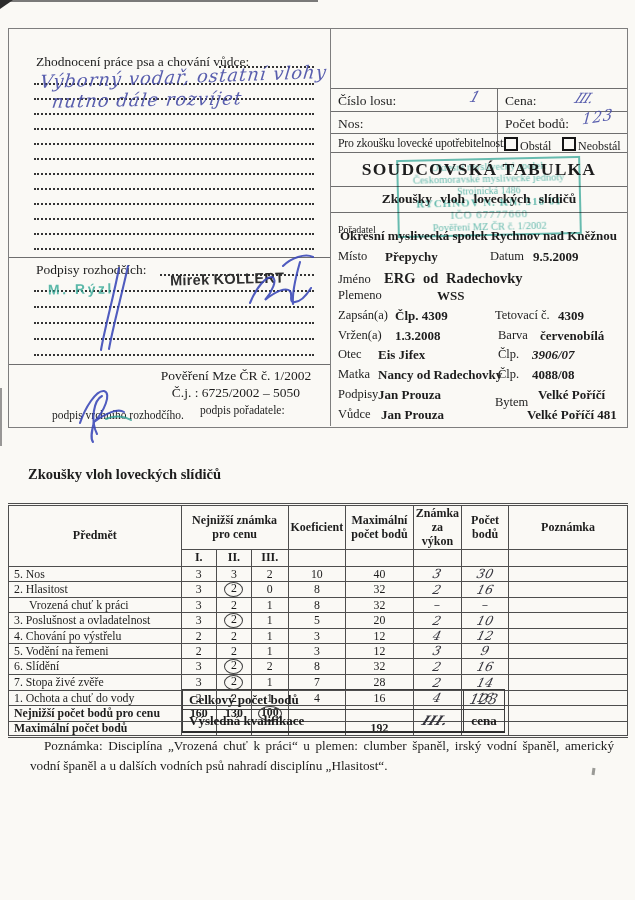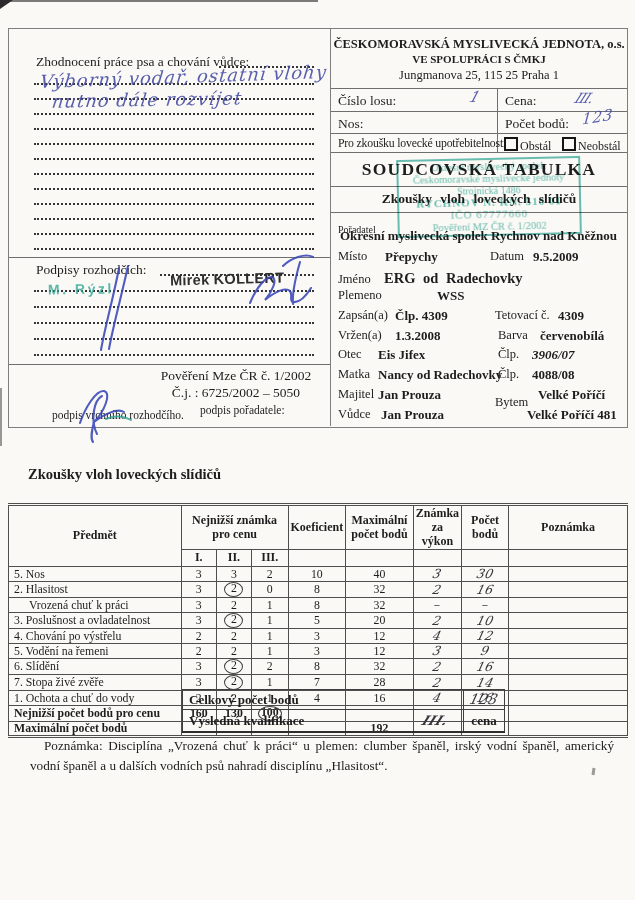--- a/index.html
+++ b/index.html
@@ -141,25 +141,20 @@
   <div class="abs hline" style="left:9px;top:364px;width:321px;"></div>
 
   <div class="abs auth">
     <div>Pověření Mze ČR č. 1/2002</div>
     <div>Č.j. : 6725/2002 – 5050</div>
   </div>
 
   <div class="abs small-lbl" style="left:52px;top:409px;">podpis vrchního rozhodčího.</div>
   <div class="abs small-lbl" style="left:200px;top:404px;">podpis pořadatele:</div>
 
-  <div class="abs org-head">
-    <div class="org-1">ČESKOMORAVSKÁ MYSLIVECKÁ JEDNOTA, o.s.</div>
-    <div class="org-2">VE SPOLUPRÁCI S ČMKJ</div>
-    <div class="org-3">Jungmanova 25, 115 25 Praha 1</div>
-  </div>
   <div class="abs hline" style="left:331px;top:88px;width:296px;"></div>
   <div class="abs vdiv-rows"></div>
 
   <div class="abs lbl" style="left:338px;top:93px;">Číslo losu:</div>
   <div class="abs hw-blue hw-lot">1</div>
   <div class="abs lbl" style="left:505px;top:93px;">Cena:</div>
   <div class="abs hw-blue hw-prize">III.</div>
 
   <div class="abs hline" style="left:331px;top:111px;width:296px;"></div>
 
@@ -210,21 +205,21 @@
   <div class="abs rlabel" style="left:338px;top:347px;">Otec</div>
   <div class="abs val" style="left:378px;top:347px;">Eis Jifex</div>
   <div class="abs rlabel" style="left:498px;top:347px;">Člp.</div>
   <div class="abs val" style="left:532px;top:347px;font-style:italic;">3906/07</div>
 
   <div class="abs rlabel" style="left:338px;top:367px;">Matka</div>
   <div class="abs val" style="left:378px;top:367px;">Nancy od Radechovky</div>
   <div class="abs rlabel" style="left:498px;top:367px;">Člp.</div>
   <div class="abs val" style="left:532px;top:367px;">4088/08</div>
 
-  <div class="abs rlabel" style="left:338px;top:387px;">Majitel</div>
+  <div class="abs rlabel" style="left:338px;top:387px;">Podpisy</div>
   <div class="abs val" style="left:378px;top:387px;">Jan Prouza</div>
   <div class="abs rlabel" style="left:495px;top:395px;">Bytem</div>
   <div class="abs val" style="left:538px;top:387px;">Velké Poříčí</div>
 
   <div class="abs rlabel" style="left:338px;top:407px;">Vůdce</div>
   <div class="abs val" style="left:381px;top:407px;">Jan Prouza</div>
   <div class="abs val" style="left:527px;top:407px;">Velké Poříčí 481</div>
 
   <div class="abs stamp" id="stamp" style="color: rgb(47, 168, 154);">
       <div class="st-l st-l0">Okresní myslivecký spolek</div>

